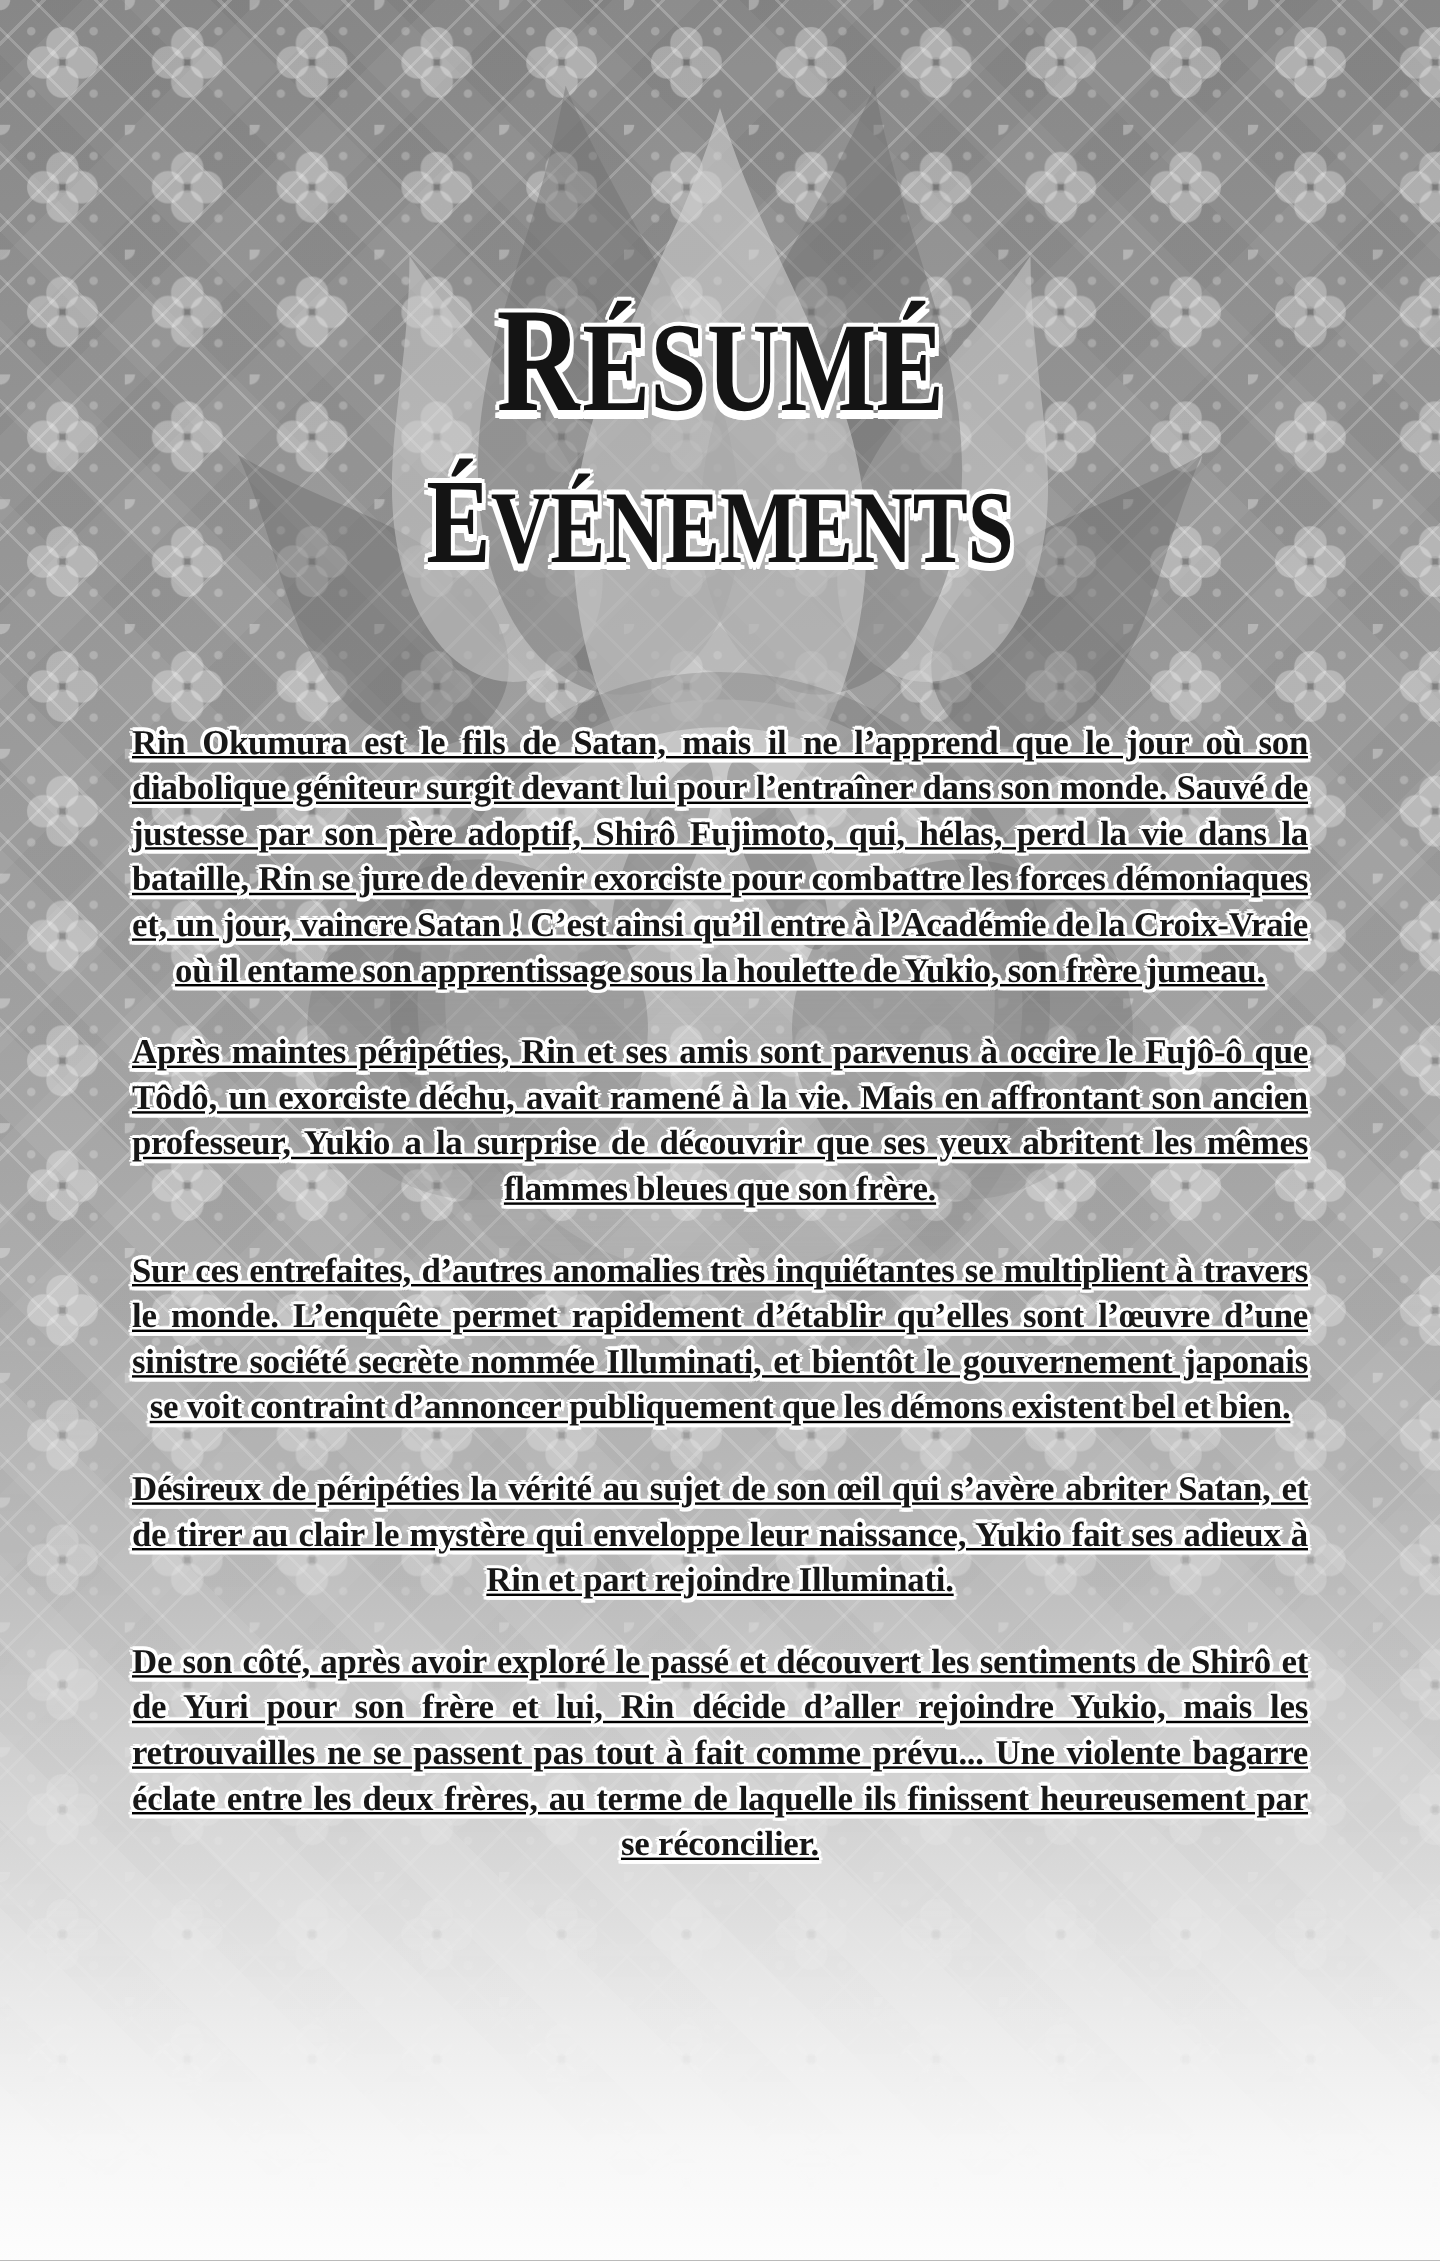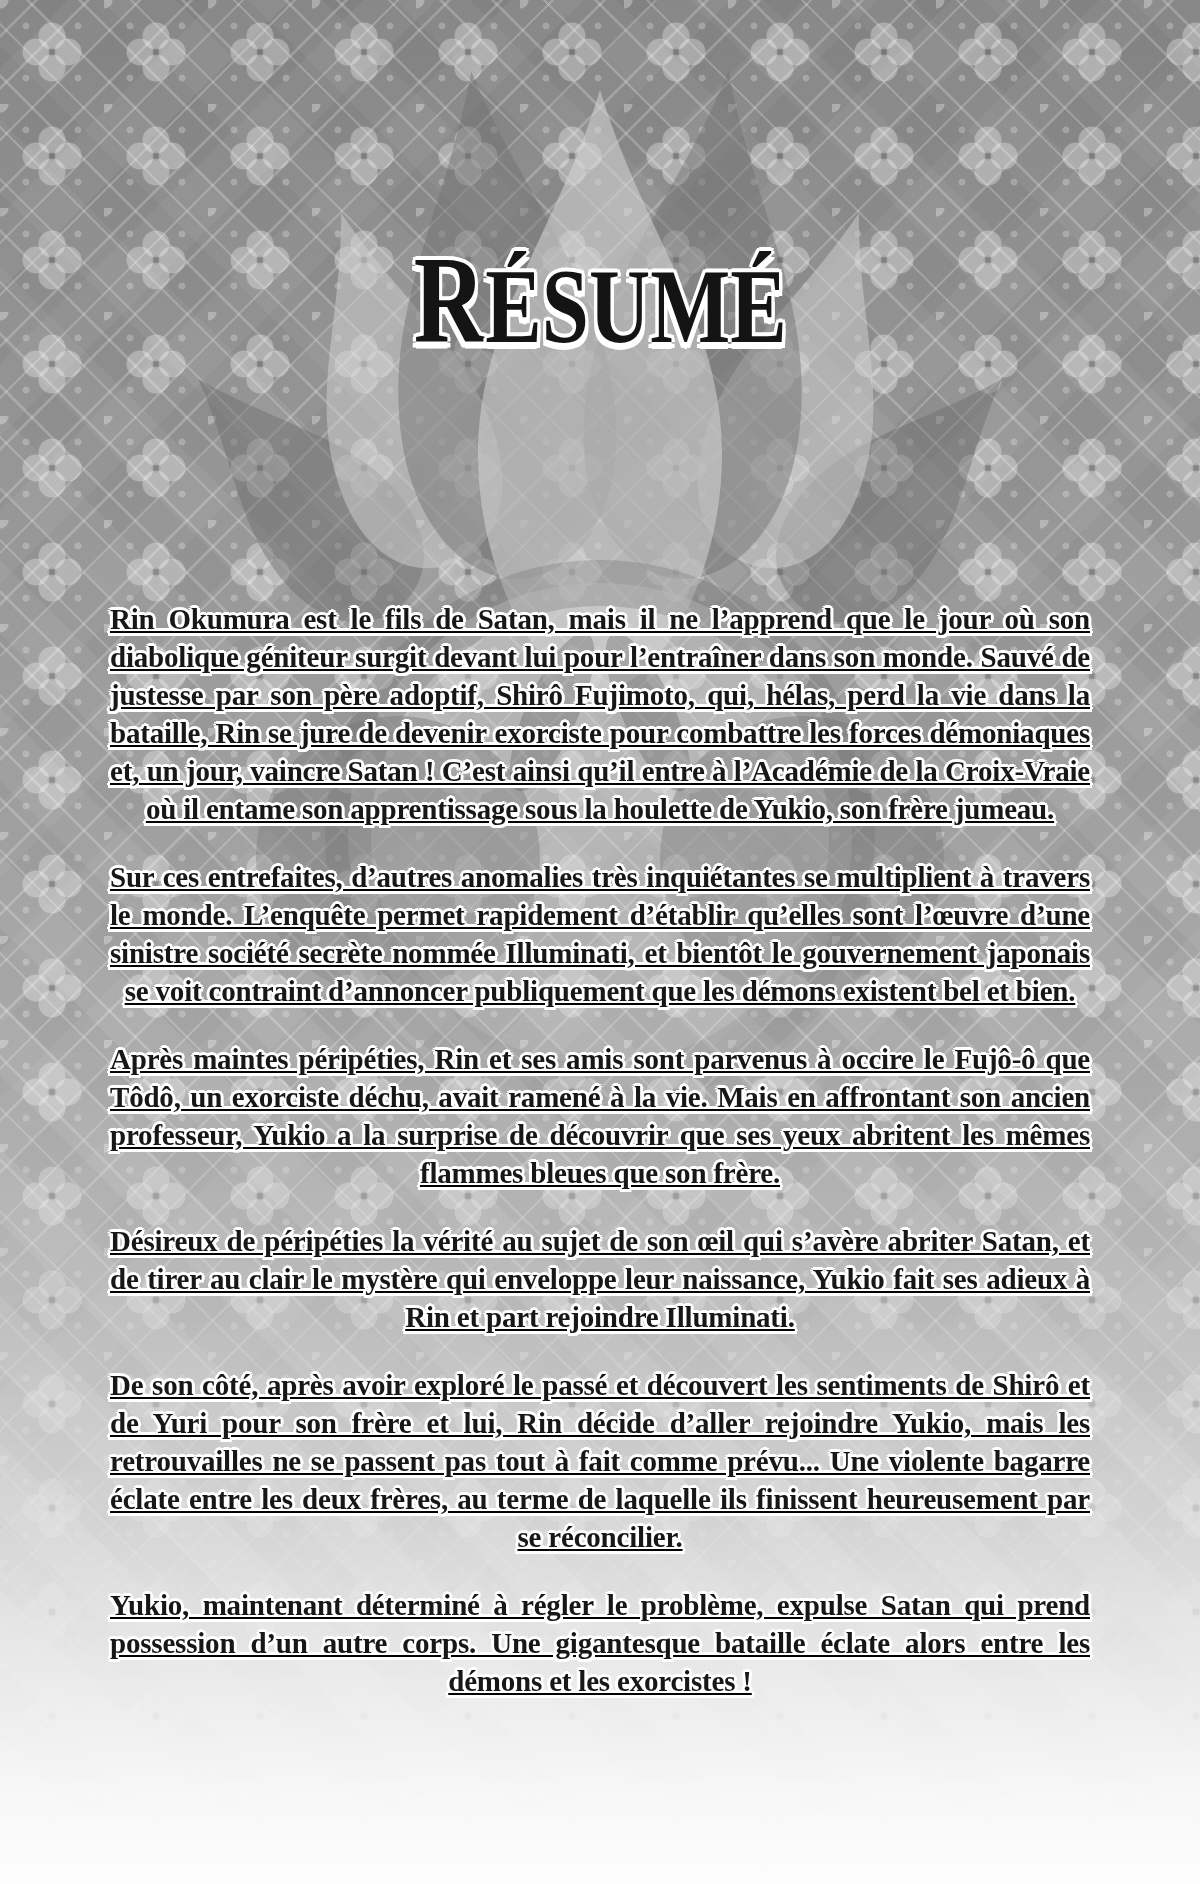--- a/index.html
+++ b/index.html
@@ -104,25 +104,27 @@
     <ellipse cx="552" cy="712" rx="26" ry="86" transform="rotate(24 552 712)" fill="#585858" opacity="0.32"></ellipse>
     <ellipse cx="648" cy="712" rx="26" ry="86" transform="rotate(-24 648 712)" fill="#585858" opacity="0.32"></ellipse>
   </svg>
 
   <div class="content">
 
     <h1 class="title">
       <div class="title-line title-line-1">
         <span class="squeeze"><span class="tcap">R</span><span>ÉSUMÉ</span></span>
       </div>
+      <div class="title-line title-line-3">
+        <span class="squeeze"><span class="tcap">É</span><span>VÉNEMENTS</span></span>
+      </div>
     </h1>
 
     <div class="body">
       <p class="para">Rin Okumura est le fils de Satan, mais il ne l’apprend que le jour où son diabolique géniteur surgit devant lui pour l’entraîner dans son monde. Sauvé de justesse par son père adoptif, Shirô Fujimoto, qui, hélas, perd la vie dans la bataille, Rin se jure de devenir exorciste pour combattre les forces démoniaques et, un jour, vaincre Satan ! C’est ainsi qu’il entre à l’Académie de la Croix-Vraie où il entame son apprentissage sous la houlette de Yukio, son frère jumeau.</p>
+      <p class="para">Après maintes péripéties, Rin et ses amis sont parvenus à occire le Fujô-ô que Tôdô, un exorciste déchu, avait ramené à la vie. Mais en affrontant son ancien professeur, Yukio a la surprise de découvrir que ses yeux abritent les mêmes  flammes bleues que son frère.</p>
       <p class="para">Sur ces entrefaites, d’autres anomalies très inquiétantes se multiplient à travers le monde. L’enquête permet rapidement d’établir qu’elles sont l’œuvre d’une sinistre société secrète nommée Illuminati, et bientôt le gouvernement japonais se voit contraint d’annoncer publiquement que les démons existent bel et bien.</p>
-      <p class="para">Après maintes péripéties, Rin et ses amis sont parvenus à occire le Fujô-ô que Tôdô, un exorciste déchu, avait ramené à la vie. Mais en affrontant son ancien professeur, Yukio a la surprise de découvrir que ses yeux abritent les mêmes  flammes bleues que son frère.</p>
       <p class="para">Désireux de péripéties la vérité au sujet de son œil qui s’avère abriter Satan, et de tirer au clair le mystère qui enveloppe leur naissance, Yukio fait ses adieux à Rin et part rejoindre Illuminati.</p>
       <p class="para">De son côté, après avoir exploré le passé et découvert les sentiments de Shirô et de Yuri pour son frère et lui, Rin décide d’aller rejoindre Yukio, mais les retrouvailles ne se passent pas tout à fait comme prévu... Une violente bagarre éclate entre les deux frères, au terme de laquelle ils finissent heureusement par se réconcilier.</p>
-      <p class="para">Yukio, maintenant déterminé à régler le problème, expulse Satan qui prend possession d’un autre corps. Une gigantesque bataille éclate alors entre les démons et les exorcistes !</p>
     </div>
 
   </div>
 </div>
 
 </body></html>

